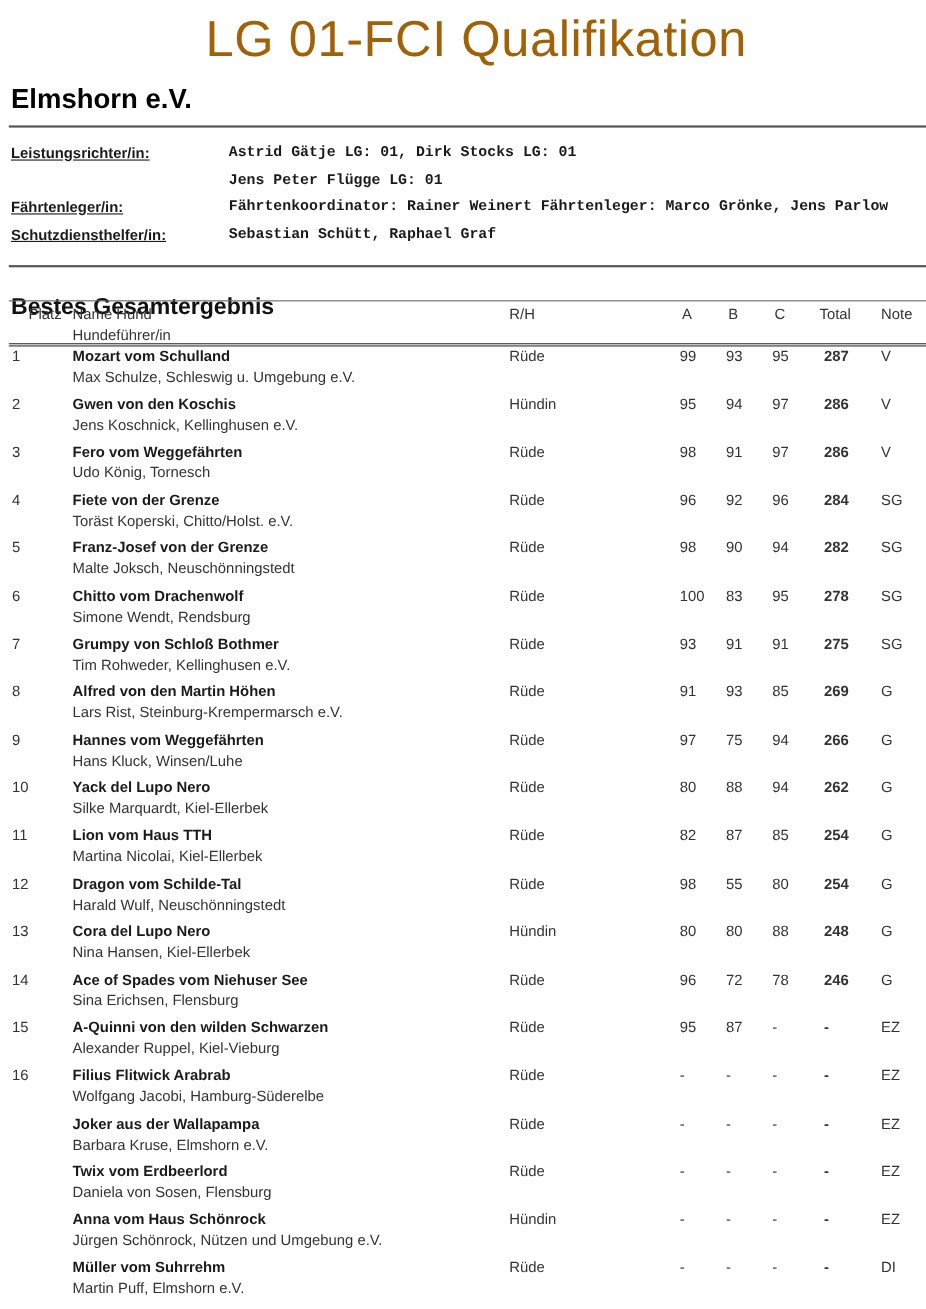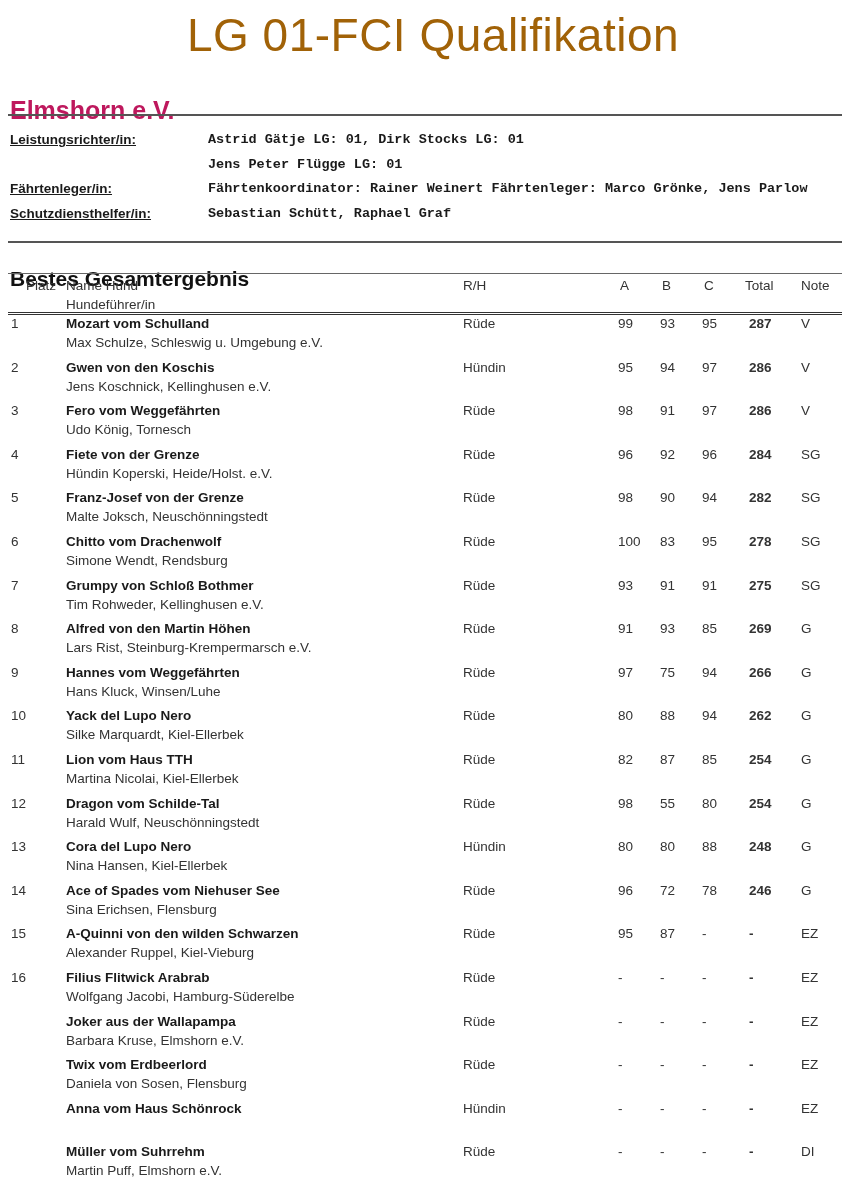--- a/index.html
+++ b/index.html
@@ -1,18 +1,18 @@
 <!DOCTYPE html>
 <html><head>
 <meta charset="utf-8">
 <style>
   html, body { margin:0; padding:0; background:#ffffff; }
   body { width:842px; height:1190px; position:relative; overflow:hidden; font-family:"Liberation Sans", sans-serif; color:#1a1a1a; }
   .title { position:absolute; left:12px; top:8px; width:842px; text-align:center; font-size:46px; color:#a16207; letter-spacing:0.5px; }
-  .club { position:absolute; left:10px; top:96px; font-size:25px; font-weight:bold; color:#be185d; }
+  .club { position:absolute; left:10px; top:76px; font-size:25px; font-weight:bold; color:#000000; }
   .rule { position:absolute; left:8px; right:0; height:0; border-top:2px solid #555; }
   .rule.thin { border-top:1px solid #666; }
   .rule.double { border-top:3px double #333; height:0; }
   .meta { position:absolute; left:10px; top:132px; font-size:13.5px; font-weight:bold; color:#1a1a1a; }
   .meta-row { position:relative; height:24.5px; }
   .meta-label { position:absolute; left:0; top:0; width:236px;text-decoration:underline; }
   .meta-value { position:absolute; left:198px; top:0; white-space:nowrap;font-family:Liberation Mono, monospace; }
   .section { position:absolute; left:10px; top:247px; font-size:21px; font-weight:bold; color:#111;margin-top:20px; }
   .hdr { position:absolute; top:278px; font-size:13.5px; color:#333; }
   .table { position:absolute; left:0; top:316px; width:842px; }
@@ -102,21 +102,21 @@
       <span class="c sex">Rüde</span>
       <span class="c a">98</span>
       <span class="c b">91</span>
       <span class="c cc">97</span>
       <span class="c total">286</span>
       <span class="c note">V</span>
     </div>
     <div class="row">
       <span class="c rank">4</span>
       <span class="c name">Fiete von der Grenze</span>
-      <span class="c handler">Hündin Koperski, Heide/Holst. e.V.</span>
+      <span class="c handler">Toräst Koperski, Chitto/Holst. e.V.</span>
       <span class="c sex">Rüde</span>
       <span class="c a">96</span>
       <span class="c b">92</span>
       <span class="c cc">96</span>
       <span class="c total">284</span>
       <span class="c note">SG</span>
     </div>
     <div class="row">
       <span class="c rank">5</span>
       <span class="c name">Franz-Josef von der Grenze</span>
@@ -267,20 +267,21 @@
       <span class="c sex">Rüde</span>
       <span class="c a">-</span>
       <span class="c b">-</span>
       <span class="c cc">-</span>
       <span class="c total">-</span>
       <span class="c note">EZ</span>
     </div>
     <div class="row">
       <span class="c rank"></span>
       <span class="c name">Anna vom Haus Schönrock</span>
+      <span class="c handler">Jürgen Schönrock, Nützen und Umgebung e.V.</span>
       <span class="c sex">Hündin</span>
       <span class="c a">-</span>
       <span class="c b">-</span>
       <span class="c cc">-</span>
       <span class="c total">-</span>
       <span class="c note">EZ</span>
     </div>
     <div class="row">
       <span class="c rank"></span>
       <span class="c name">Müller vom Suhrrehm</span>

